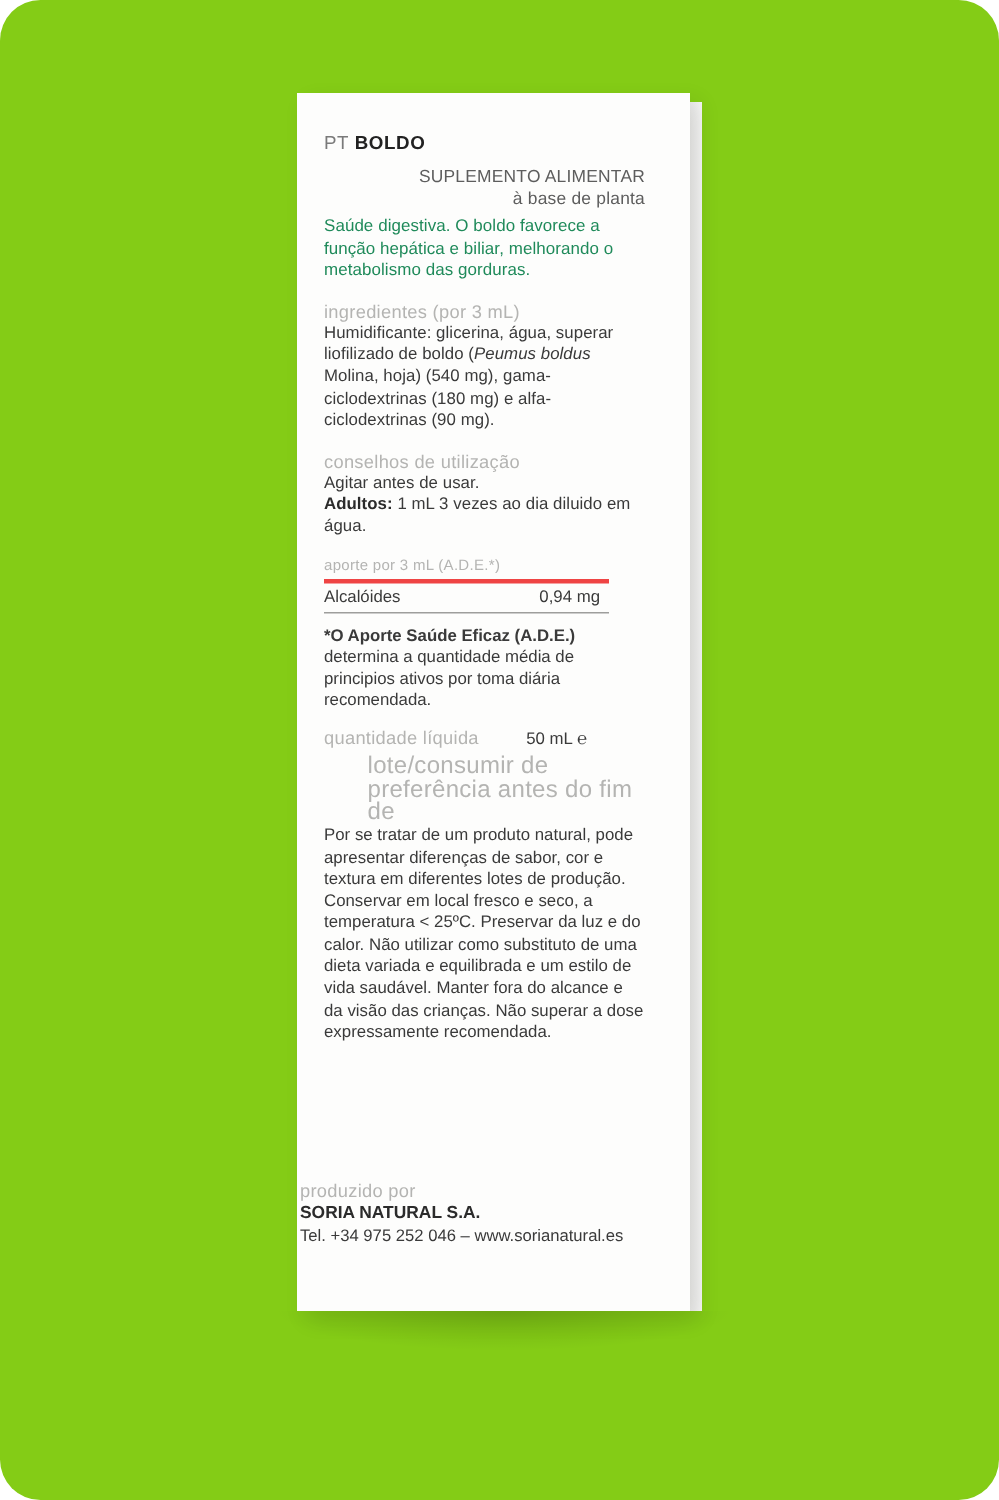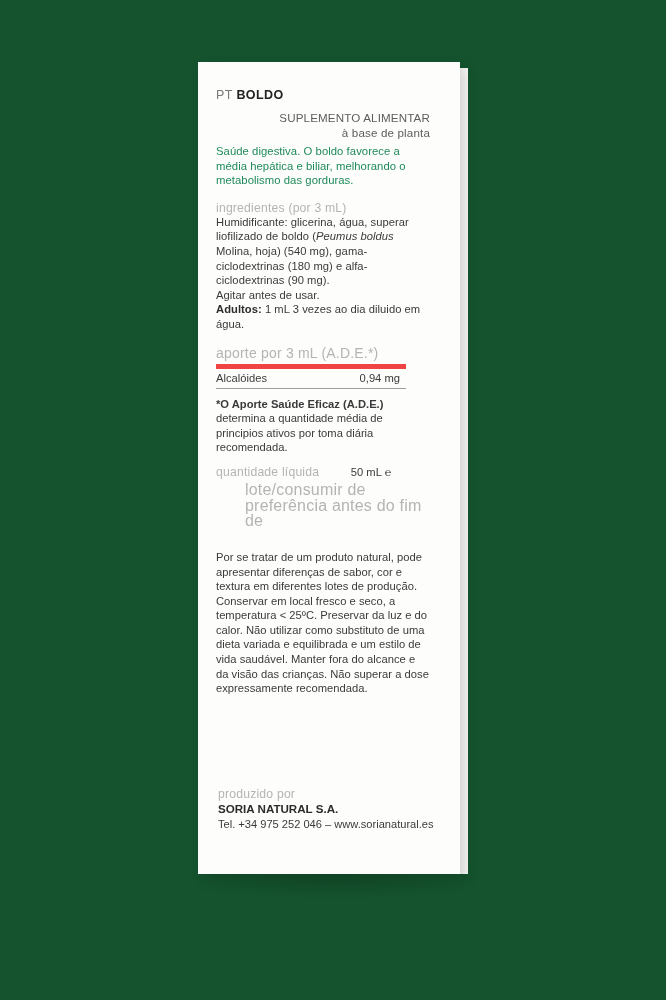--- a/index.html
+++ b/index.html
@@ -8,22 +8,23 @@
     padding: 0;
     width: 666px;
     height: 1000px;
     background: #ffffff;
     font-family: "Liberation Sans", sans-serif;
   }
   #stage {
     position: relative;
     width: 666px;
     height: 1000px;
-    background: #14532d;
+    background: #84cc16;
     overflow: hidden;
+    border-radius: 27px;
   }
 
   
   .package {
     position: absolute;
     left: 198px;
     top: 62px;
     width: 262px;
     height: 812px;
     background: #fdfdfc;
@@ -100,25 +101,25 @@
     line-height: 14.6px;
     color: #3a3a3a;
     letter-spacing: 0.05px;
   }
   .body-text i { font-style: italic; }
   .body-text b { font-weight: 700; color: #2b2b2b; }
 
   
   .aporte-head {
     margin-top: 13px;
-    font-size: 14px;
+    font-size: 10px;
     color: #b4b4b2;
     letter-spacing: 0.2px;
     padding-bottom: 3px;
-    border-bottom: 5px solid #ef4444;
+    border-bottom: 3px solid #ef4444;
     width: 190px;
   }
   .aporte-row {
     display: flex;
     justify-content: space-between;
     width: 190px;
     padding: 3px 0 4px 0;
     border-bottom: 1px solid #9e9e9c;
     font-size: 11.2px;
     color: #3a3a3a;
@@ -155,31 +156,31 @@
     margin-top: 2px;
     margin-left: 29px;
   }
   .after-grey {
     font-size: 11.2px;
     line-height: 14.6px;
     color: #3a3a3a;
     margin-top: 1px;
   }
   .paragraph {
-    margin-top: 21px;
+    margin-top: 0;
     font-size: 11.2px;
     line-height: 14.6px;
     color: #3a3a3a;
     letter-spacing: 0.02px;
   }
 
   
   .producer {
     position: absolute;
-    left: 20px;
+    left: 2px;
     top: 725px;
     width: 220px;
   }
   .producer .head {
     font-size: 12.2px;
     color: #b4b4b2;
     letter-spacing: 0.2px;
     margin-bottom: 1px;
   }
   .producer .company {
@@ -210,25 +211,26 @@
       <div class="lang-line">
         <span class="code">PT</span>
         <span class="name">BOLDO</span>
       </div>
 
       <div class="subtitle">
         <div>SUPLEMENTO ALIMENTAR</div>
         <div class="l2">à base de planta</div>
       </div>
 
-      <div class="claim">Saúde digestiva. O boldo favorece a média hepática e biliar, melhorando o metabolismo das gorduras.</div>
+      <div class="claim">Saúde digestiva. O boldo favorece a função hepática e biliar, melhorando o metabolismo das gorduras.</div>
 
       <div class="section-head">ingredientes (por 3 mL)</div>
       <div class="body-text"><span>Humidificante: glicerina, água, superar liofilizado de boldo (</span><i>Peumus boldus</i><span> Molina, hoja) (540 mg), gama-ciclodextrinas (180 mg) e alfa-ciclodextrinas (90 mg).</span></div>
 
+      <div class="section-head">conselhos de utilização</div>
       <div class="body-text">
         <div>Agitar antes de usar.</div>
         <div><b>Adultos:</b><span> 1 mL 3 vezes ao dia diluido em água.</span></div>
       </div>
 
       <div class="aporte-head">aporte por 3 mL (A.D.E.*)</div>
       <div class="aporte-row">
         <span>Alcalóides</span>
         <span class="val">0,94 mg</span>
       </div>

